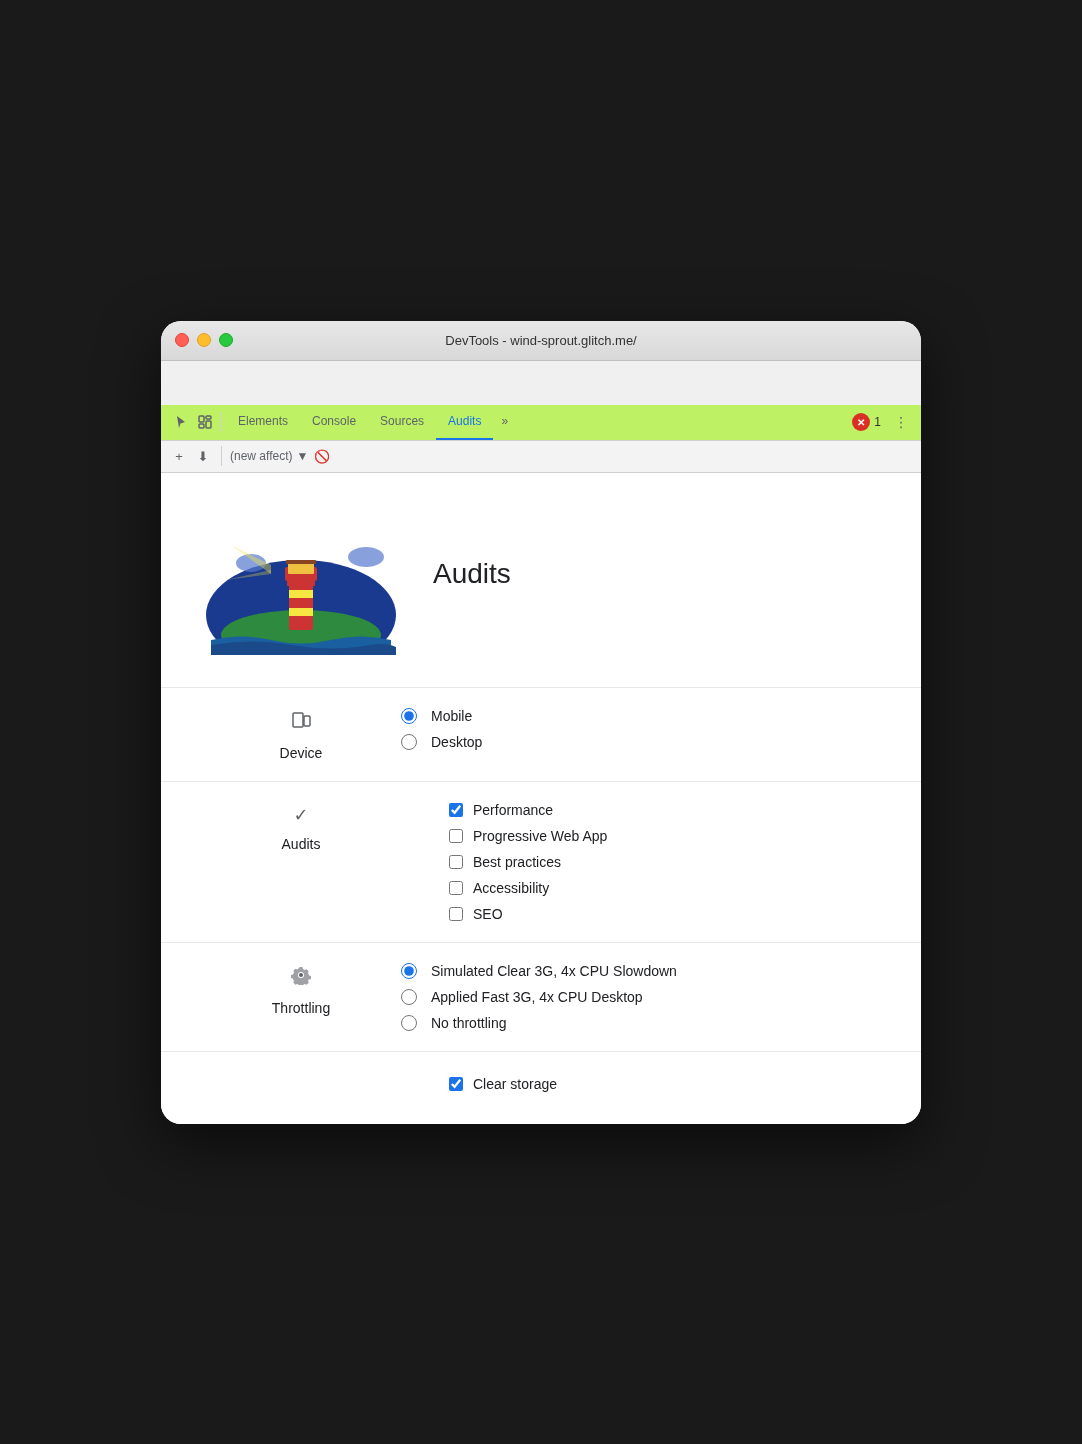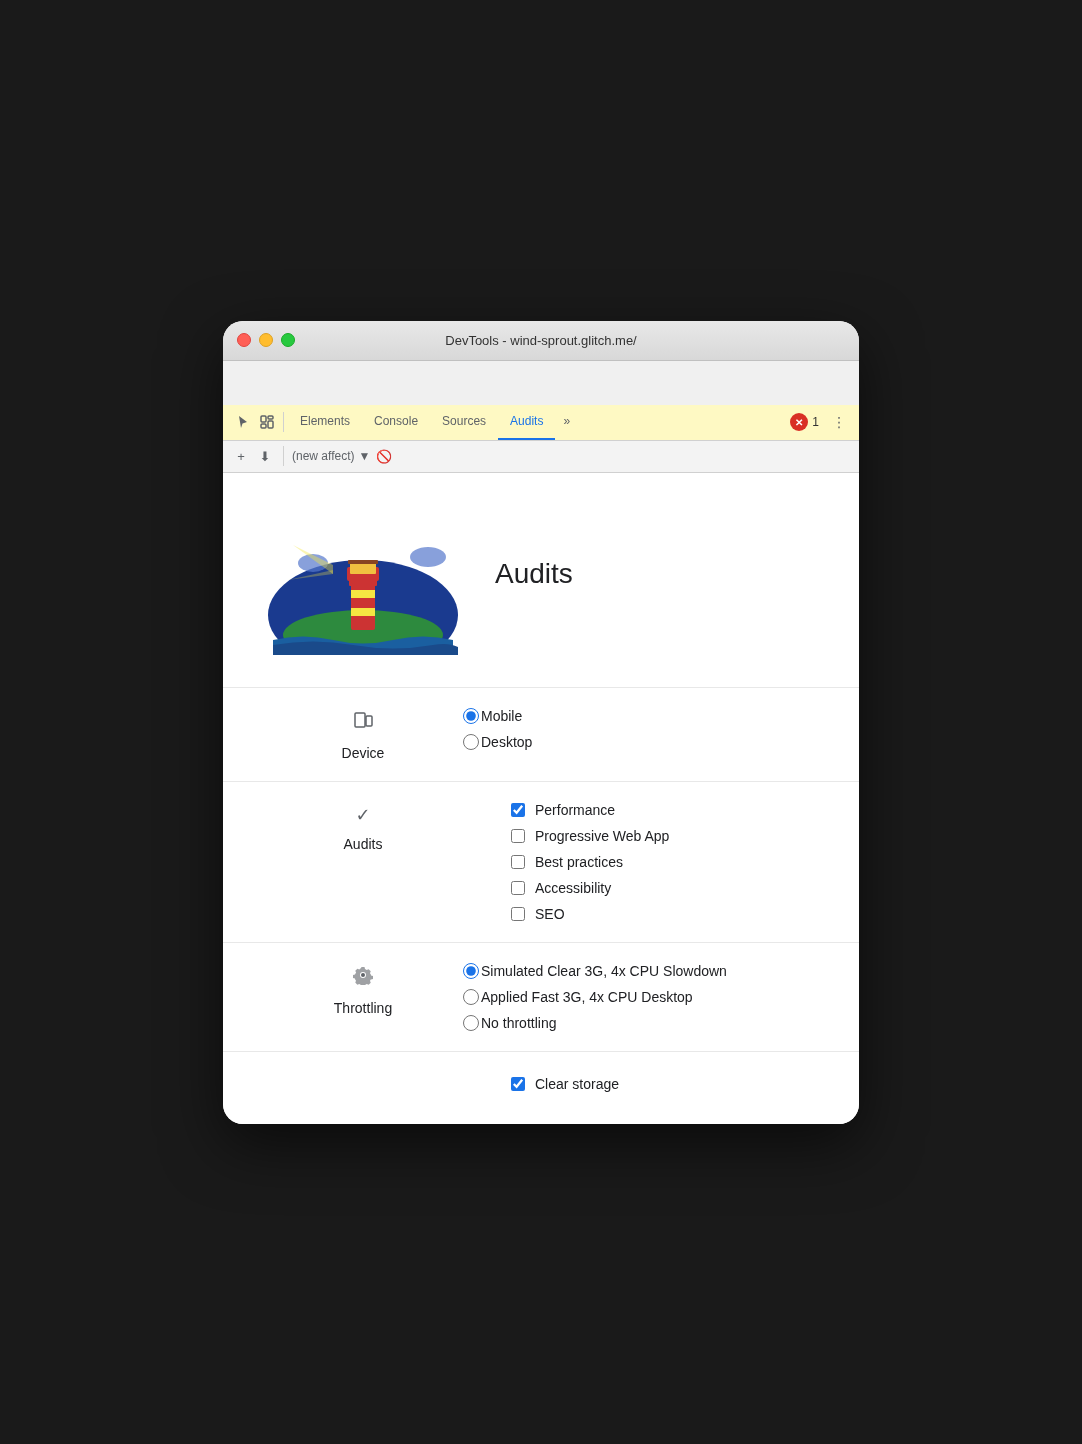--- a/index.html
+++ b/index.html
@@ -5,21 +5,21 @@
     * { box-sizing: border-box; margin: 0; padding: 0; }
     body {
       background: #1a1a1a;
       display: flex;
       justify-content: center;
       align-items: center;
       min-height: 100vh;
       font-family: -apple-system, BlinkMacSystemFont, 'Segoe UI', sans-serif;
     }
     .window {
-      width: 636px;
+      width: 760px;
       background: #f0f0f0;
       border-radius: 20px;
       box-shadow: 0 20px 60px rgba(0,0,0,0.6);
       overflow: hidden;
     }
     
     .title-bar {
       background: linear-gradient(to bottom, #e8e8e8, #d8d8d8);
       padding: 12px 16px;
       display: flex;
@@ -45,21 +45,21 @@
     .win-btn.close { background: #ff5f56; border: 1px solid #e0443e; }
     .win-btn.minimize { background: #ffbd2e; border: 1px solid #dea123; }
     .win-btn.maximize { background: #27c93f; border: 1px solid #1aab29; }
     .title-text {
       font-size: 13px;
       color: #333;
       font-weight: 500;
     }
     
     .devtools-toolbar {
-      background: #fef9c3;
+      background: #bef264;
       border-bottom: 1px solid #d0d0d0;
       display: flex;
       align-items: center;
       padding: 0 8px;
       height: 36px;
       margin-top: 44px;
     }
     .toolbar-icon {
       width: 24px;
       height: 24px;
@@ -210,21 +210,21 @@
       font-size: 18px;
     }
     .setting-options {
       display: flex;
       flex-direction: column;
       gap: 10px;
     }
     .radio-option {
       display: flex;
       align-items: center;
-      gap: 2px;
+      gap: 14px;
       font-size: 14px;
       color: #202124;
       cursor: pointer;
     }
     .radio-option input[type="radio"] {
       width: 16px;
       height: 16px;
       cursor: pointer;
       accent-color: #1a73e8;
     }

